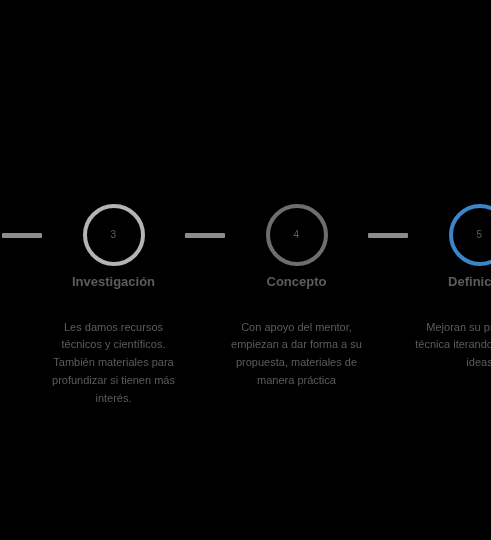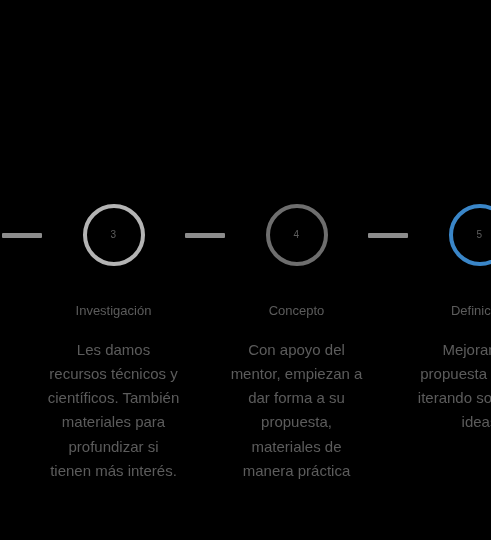--- a/index.html
+++ b/index.html
@@ -78,32 +78,31 @@
     justify-content: center;
   }
   .connector .bar {
     width: 40px;
     height: 5px;
     background: #8c8c8c;
     border-radius: 1px;
   }
 
   .step-title {
-    margin-top: 29px;
     font-size: 13px;
-    font-weight: normal;
+    font-weight: bold;
     color: #5c5c5c;
     text-align: center;
     line-height: 1.2;
     white-space: nowrap;
   }
 
   .step-desc {
-    margin-top: 19px;
-    font-size: 15px;
+    margin-top: 29px;
+    font-size: 11px;
     line-height: 1.62;
     color: #5c5c5c;
     text-align: center;
     width: 133px;
   }
 </style>
 </head>
 <body>
 
 <div id="stepper">

